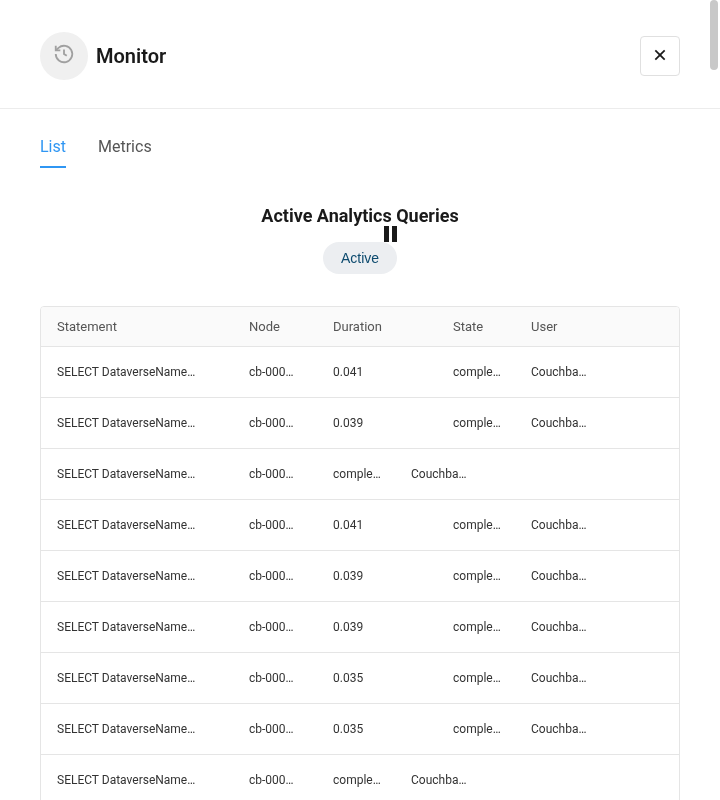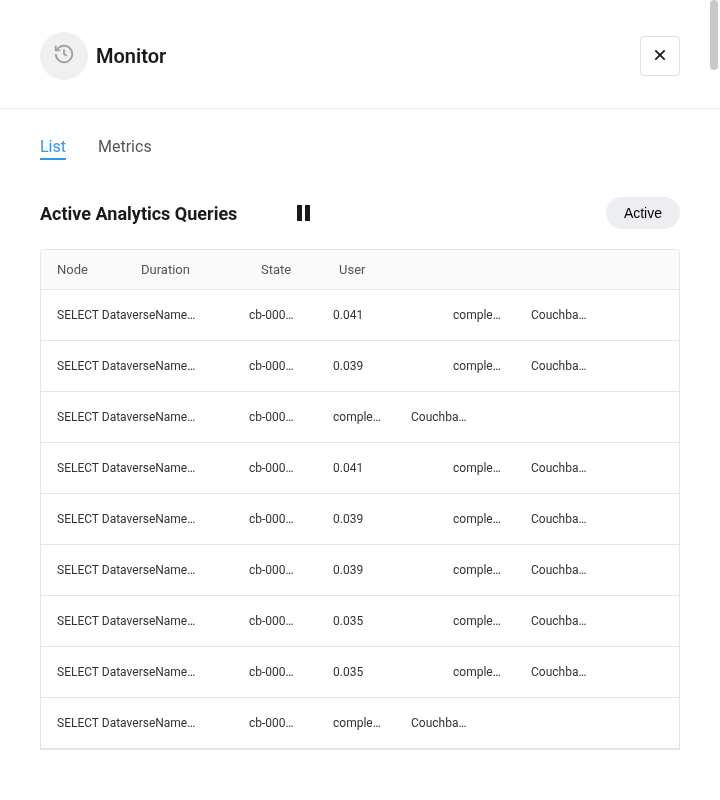--- a/index.html
+++ b/index.html
@@ -89,34 +89,35 @@
     }
     .tabs {
       display: flex;
       gap: 32px;
       margin-top: 28px;
       border-bottom: 1px solid transparent;
     }
     .tab {
       font-size: 16px;
       color: #555;
-      padding-bottom: 2px;
+      padding-bottom: 10px;
       cursor: pointer;
       border-bottom: 2px solid transparent;
     }
     .tab.active {
       color: #2f96f3;
       border-bottom-color: #2f96f3;
     }
     .section-header {
       display: flex;
       align-items: center;
       justify-content: space-between;
       margin-top: 36px;
-      margin-bottom: 20px;
+      margin-bottom: 32px;
+      flex-direction: column;
     }
     .section-title {
       font-size: 18px;
       font-weight: 700;
       color: #1a1a1a;
     }
     .pause-icon {
       display: flex;
       gap: 3px;
       cursor: pointer;
@@ -131,21 +132,21 @@
       display: inline-flex;
       background: #eceef1;
       border-radius: 20px;
       padding: 2px;
     }
     .toggle-btn {
       padding: 6px 16px;
       font-size: 14px;
       border-radius: 18px;
       cursor: pointer;
-      color: #000000;
+      color: #0c4a6e;
       background: transparent;
       border: none;
     }
     .toggle-btn.selected {
       background: #2f96f3;
       color: #ffffff;
     }
     .table {
       border: 1px solid #e5e5e5;
       border-radius: 4px 4px 0 0;
@@ -228,20 +229,21 @@
         <span></span>
       </div>
     </div>
     <div class="toggle-group">
       <button class="toggle-btn">Active</button>
     </div>
   </div>
 
   <div class="table">
     <div class="table-row table-header">
+      <div class="cell col-statement">Statement</div>
       <div class="cell col-node">Node</div>
       <div class="cell col-duration">Duration</div>
       <div class="cell col-state">State</div>
       <div class="cell col-user">User</div>
     </div>
     <div class="table-body" id="table-body">
         <div class="table-row">
           <div class="cell col-statement">SELECT DataverseName…</div>
           <div class="cell col-node">cb-000…</div>
           <div class="cell col-duration">0.041</div>

